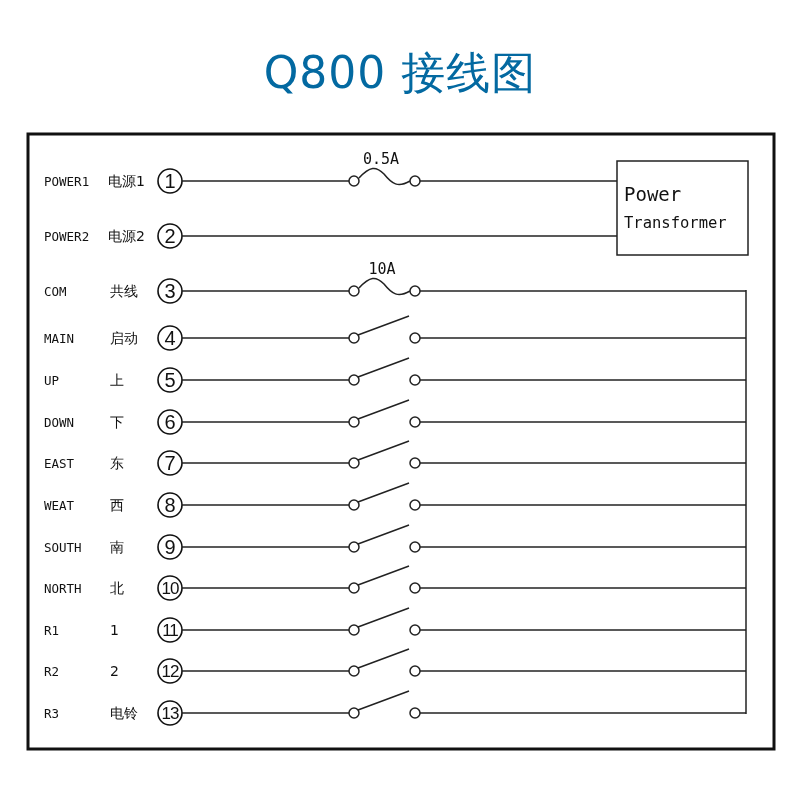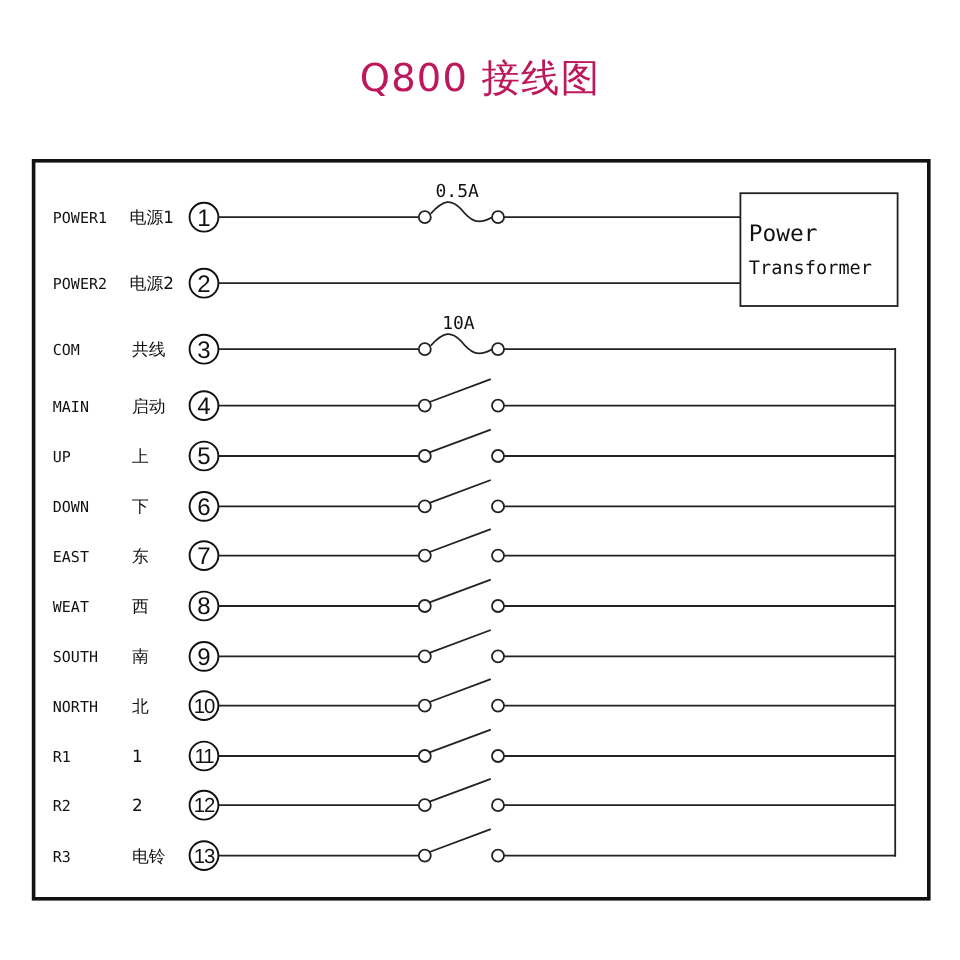--- a/index.html
+++ b/index.html
@@ -1,17 +1,17 @@
 <!DOCTYPE html>
 <html><head>
 <meta charset="utf-8">
 <style>
   html, body { margin:0; padding:0; background:#ffffff; }
   body { width:800px; height:800px; position:relative; overflow:hidden; font-family:"DejaVu Sans", sans-serif; color:#111; }
-  .title { position:absolute; left:0; top:44px; width:800px; text-align:center; font-family:"DejaVu Sans", sans-serif; font-size:32px; color:#be185d; letter-spacing:1px; }
+  .title { position:absolute; left:0; top:44px; width:800px; text-align:center; font-family:"DejaVu Sans", sans-serif; font-size:44px; color:#0369a1; letter-spacing:1px; }
   svg { position:absolute; left:0; top:0; }
   .lbl-en { font-family:"DejaVu Sans Mono", monospace; font-size:12.5px; fill:#111; }
   .lbl-cn { font-family:"DejaVu Sans", sans-serif; font-size:14px; fill:#111; }
   .num { font-family:"Liberation Sans", sans-serif; fill:#111; }
   .fuse-lbl { font-family:"DejaVu Sans Mono", monospace; font-size:15px; fill:#111; }
   .box-text { font-family:"DejaVu Sans Mono", monospace; fill:#111; }
 </style>
 </head>
 <body>
 

